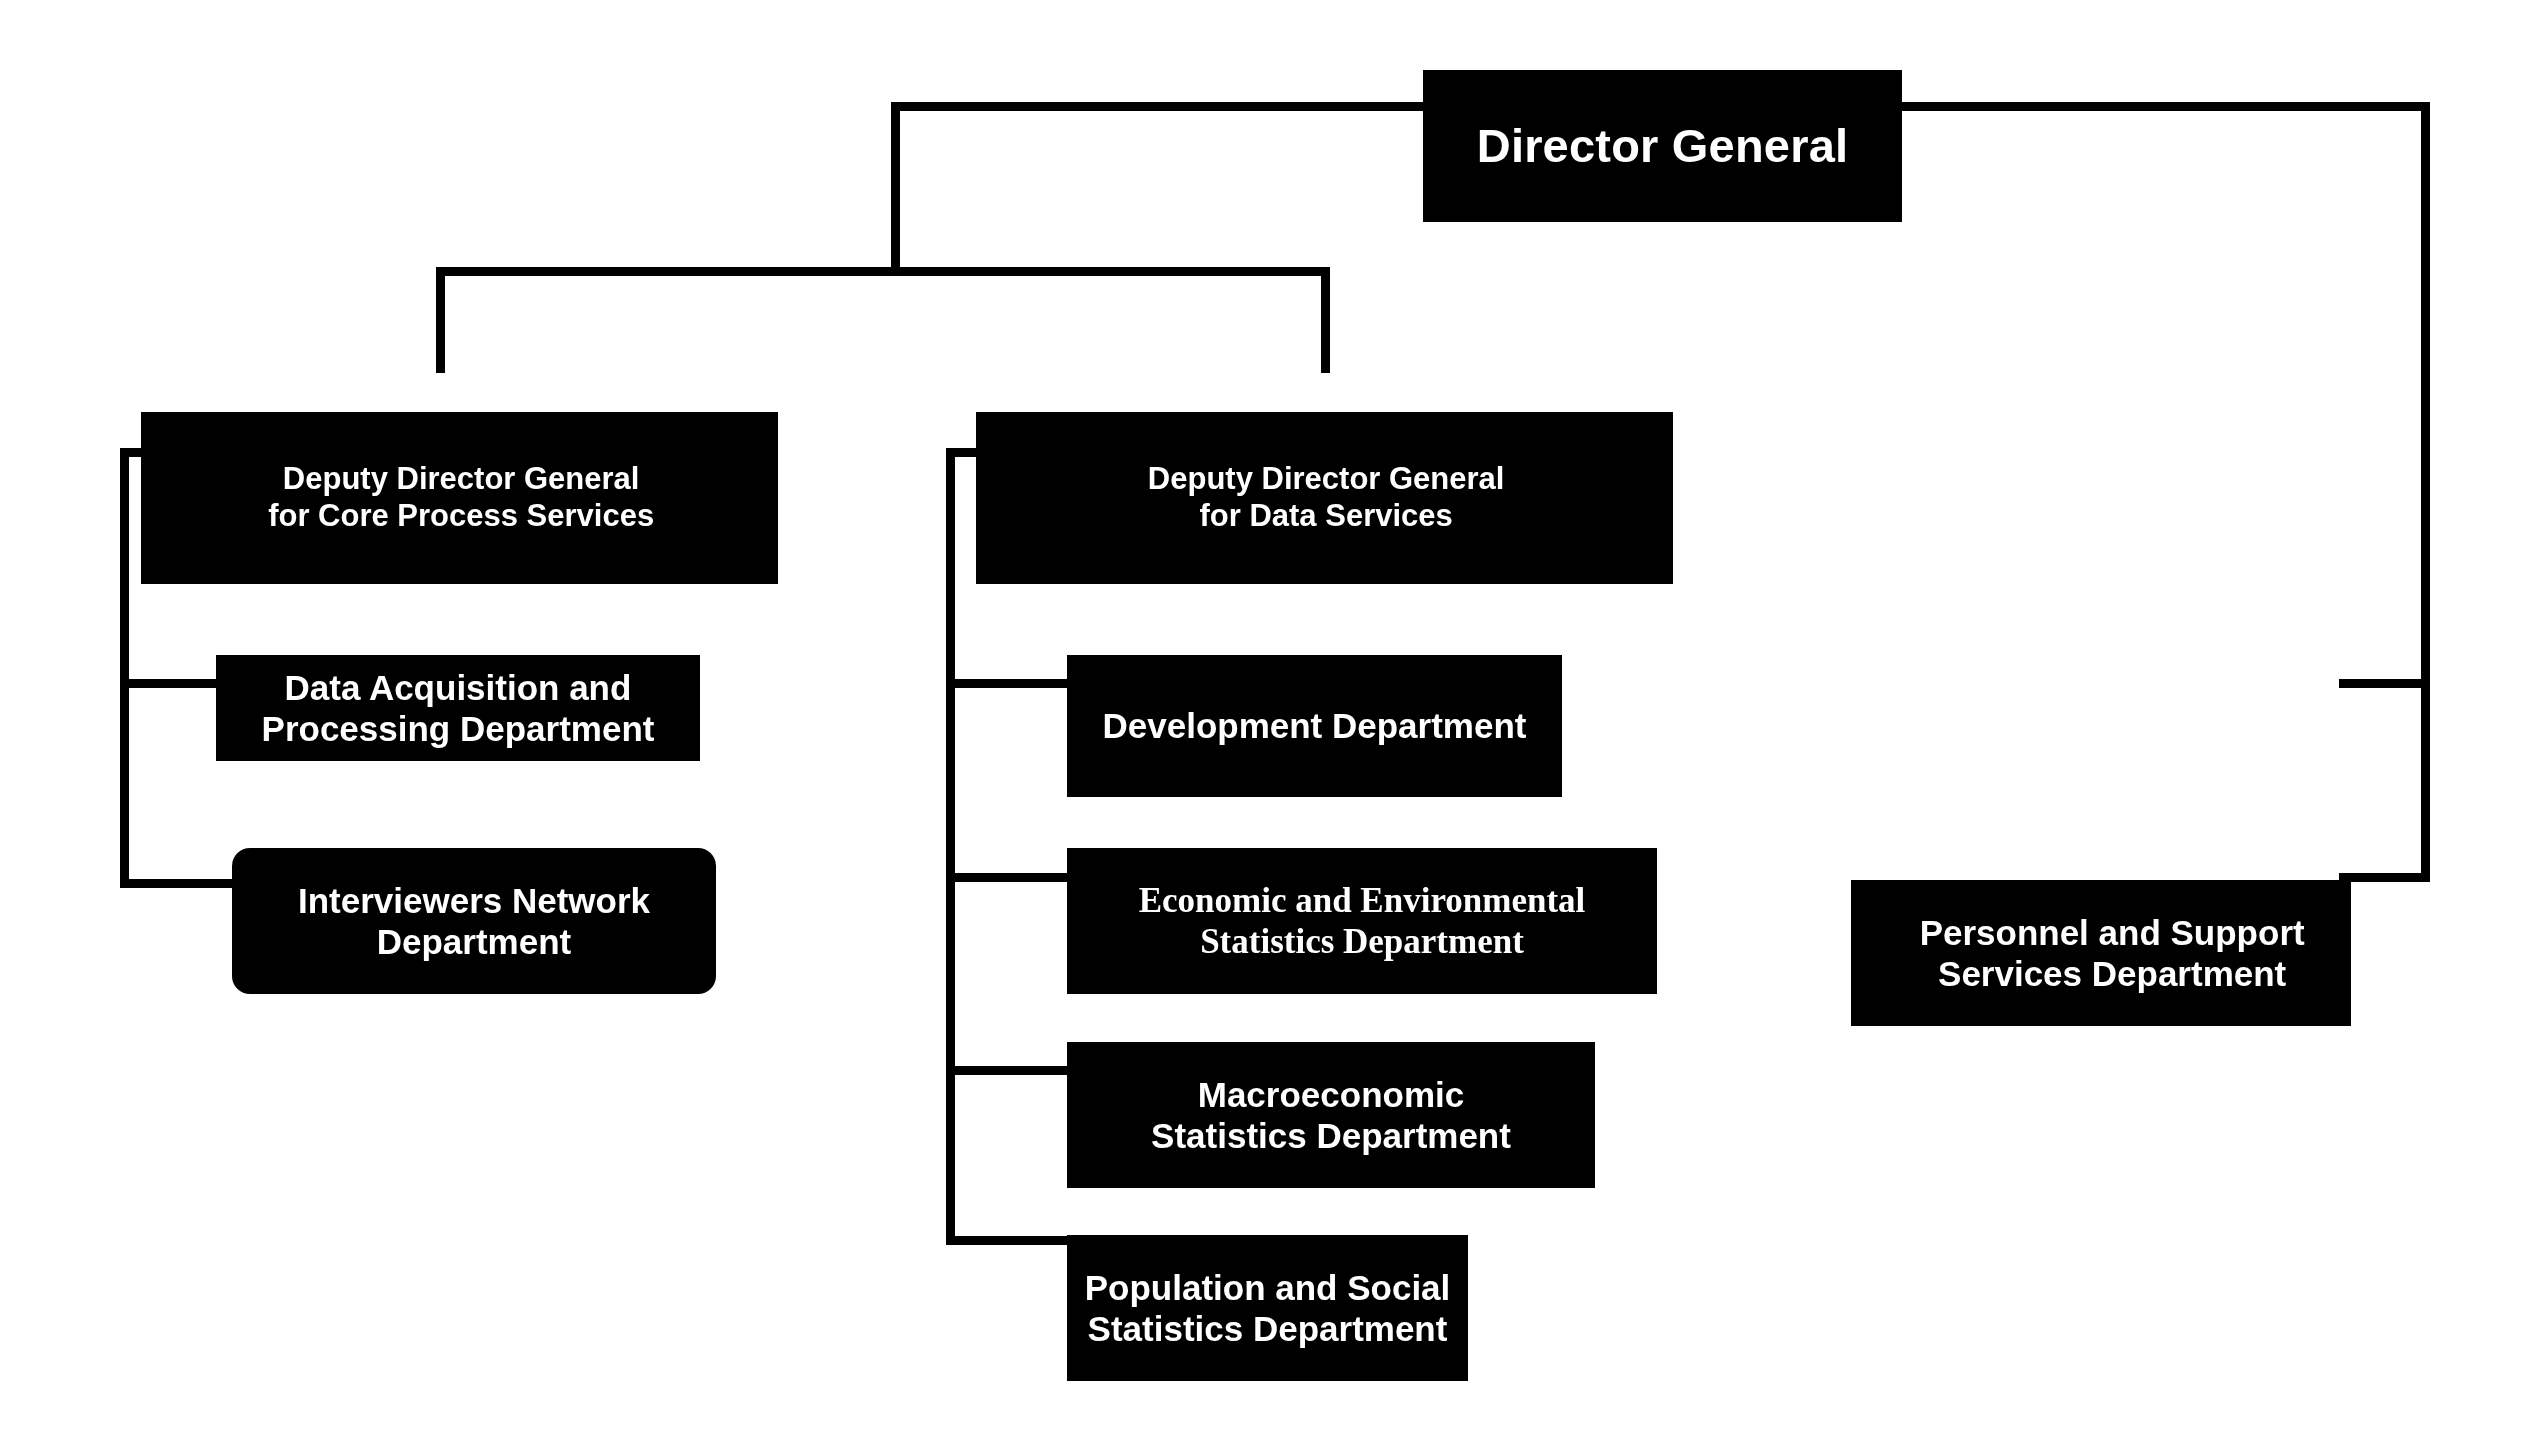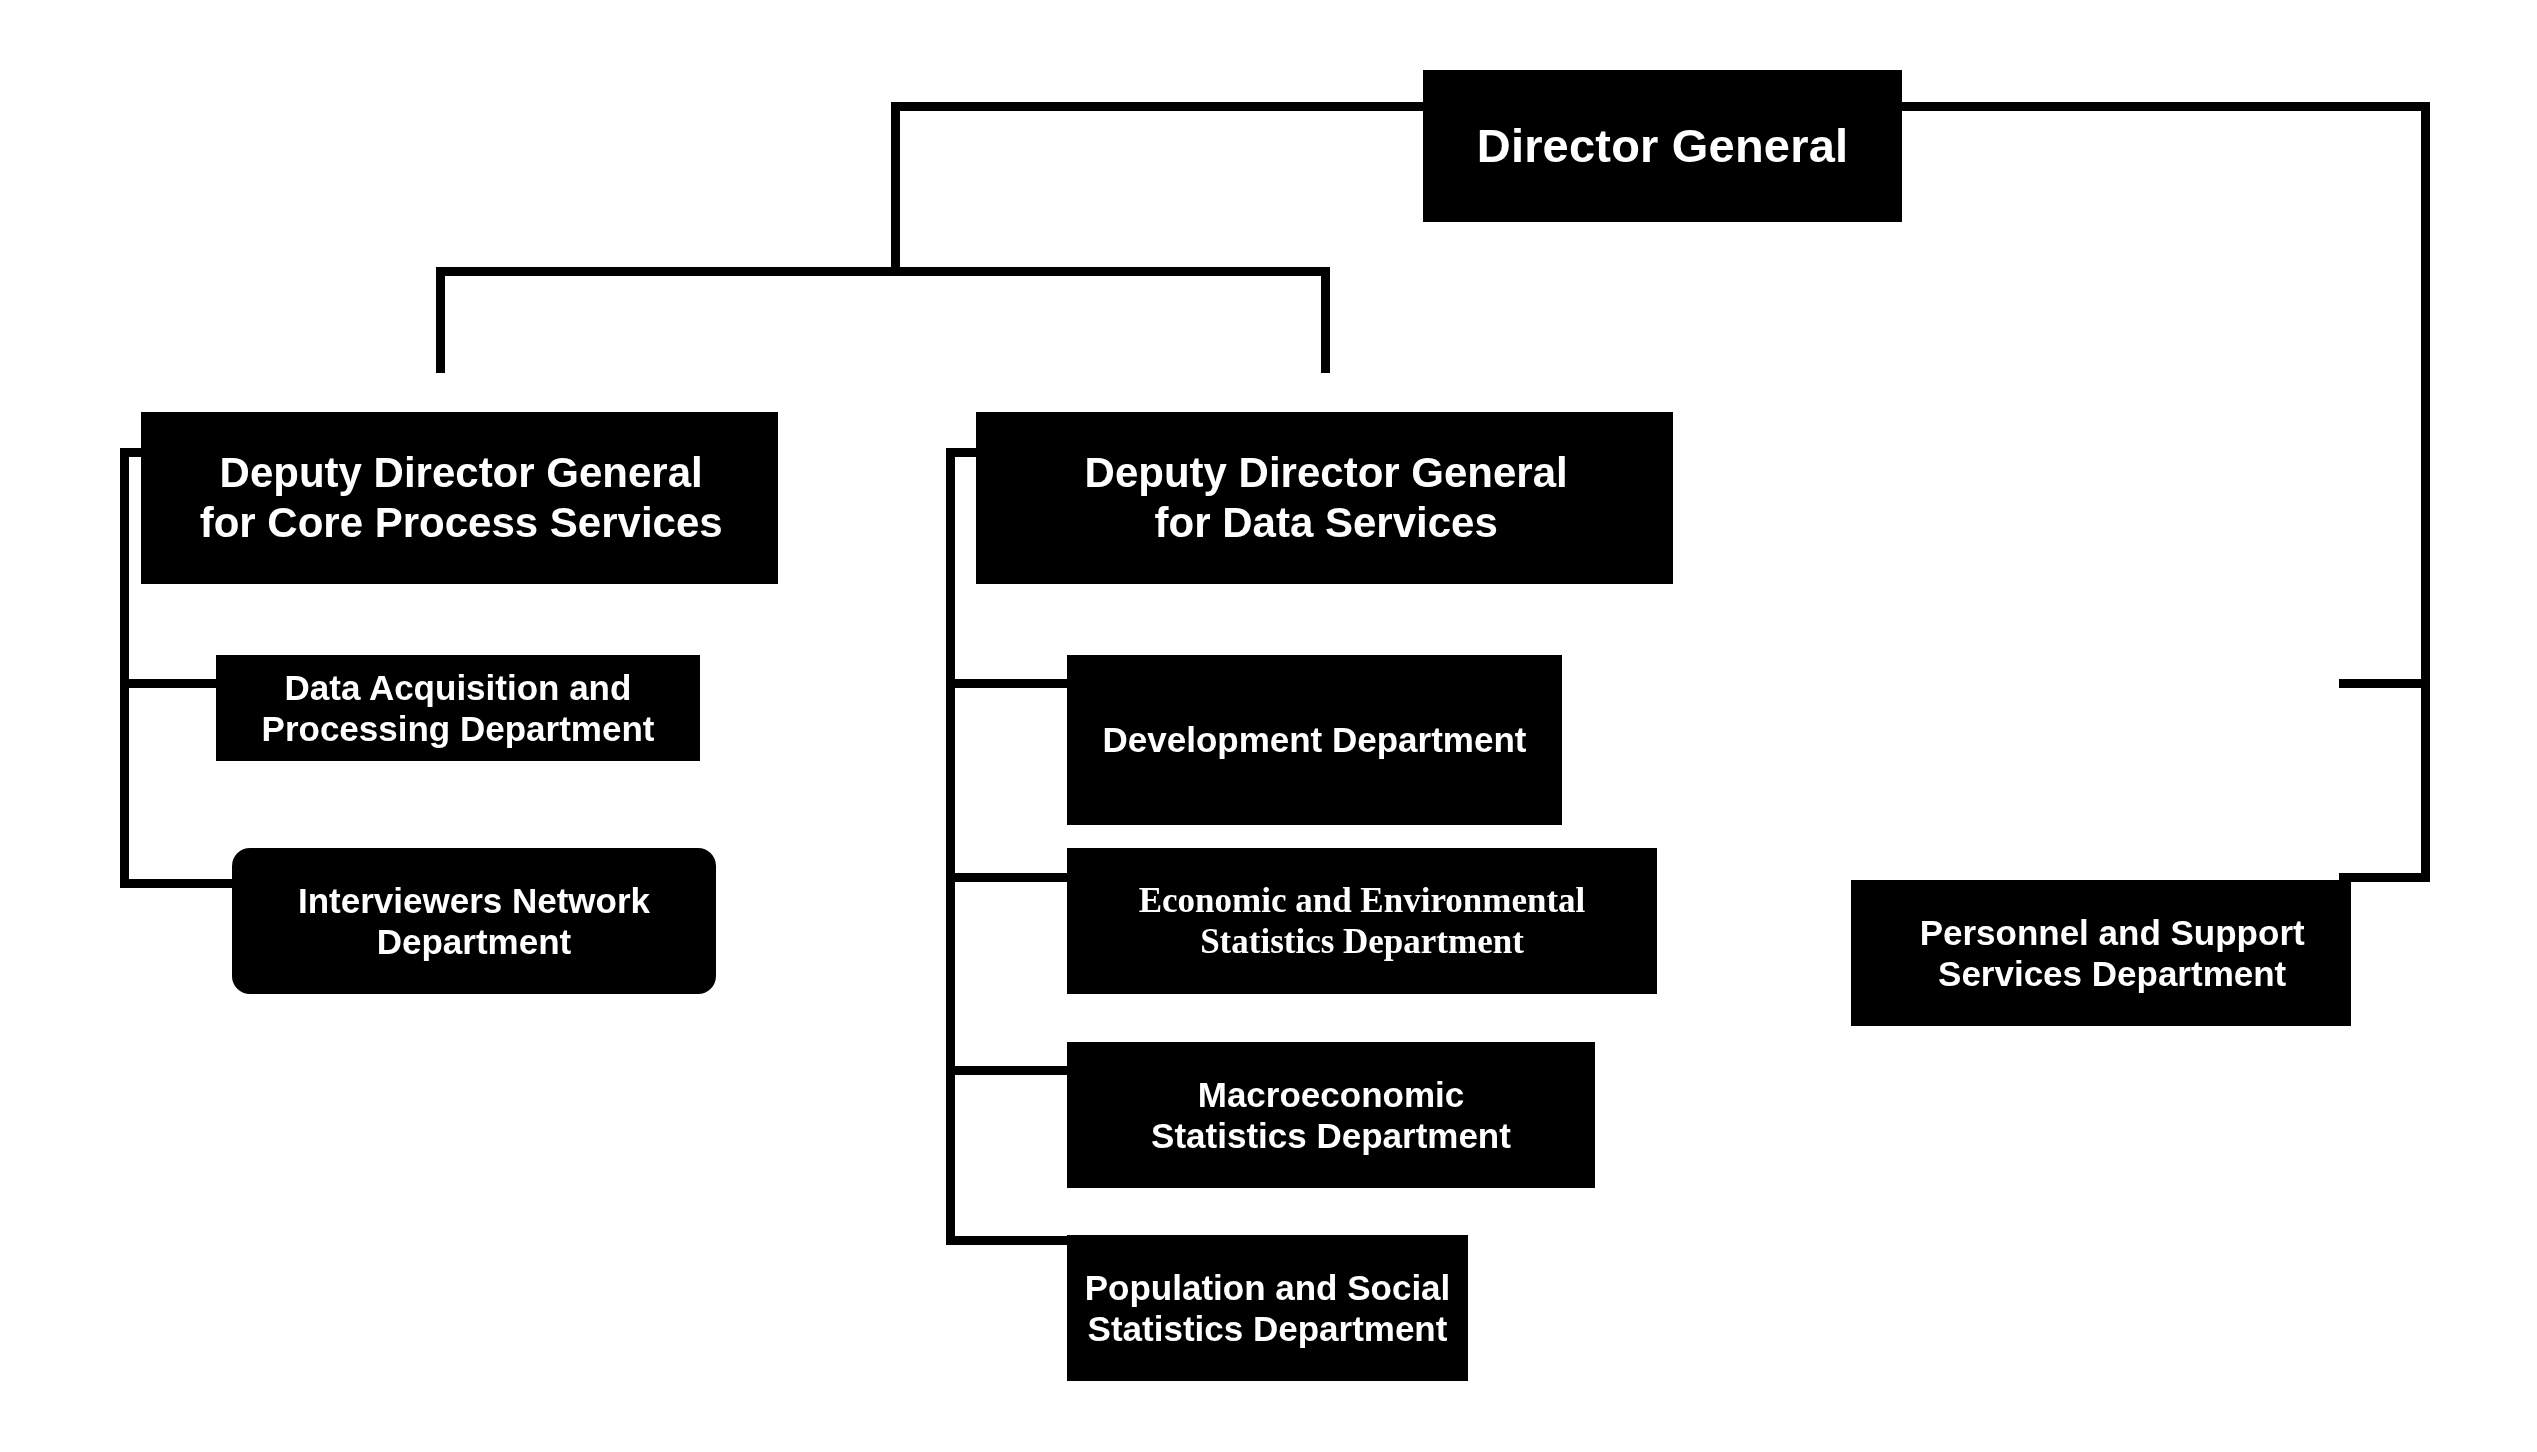--- a/index.html
+++ b/index.html
@@ -40,21 +40,21 @@
   .connector {
     position: absolute;
     background: #000000;
     z-index: 1;
   }
   .root-node {
     font-size: 47px;
     letter-spacing: 0.2px;
   }
   .deputy-node {
-    font-size: 42px;
+    font-size: 31px;
     padding-left: 12px;
   }
   .dept-node {
     font-size: 35px;
   }
 </style>
 </head>
 <body>
 
 <div id="org-chart">
@@ -114,21 +114,21 @@
   <div class="node dept-node" style="left:216px; top:611px; width:484px; height:106px;">
     <span class="node-label">Data Acquisition and
 Processing Department</span>
   </div>
 
   <div class="node dept-node" style="left:232px; top:804px; width:484px; height:146px;border-radius:18px;">
     <span class="node-label">Interviewers Network
 Department</span>
   </div>
 
-  <div class="node dept-node" style="left:1067px; top:611px; width:495px; height:170px;text-align:right;">
+  <div class="node dept-node" style="left:1067px; top:611px; width:495px; height:142px;text-align:right;">
     <span class="node-label">Development Department</span>
   </div>
 
   <div class="node dept-node" style="left:1067px; top:804px; width:590px; height:146px;font-family:Liberation Serif, serif;">
     <span class="node-label">Economic and Environmental
 Statistics Department</span>
   </div>
 
   <div class="node dept-node" style="left:1067px; top:998px; width:528px; height:146px;">
     <span class="node-label">Macroeconomic

